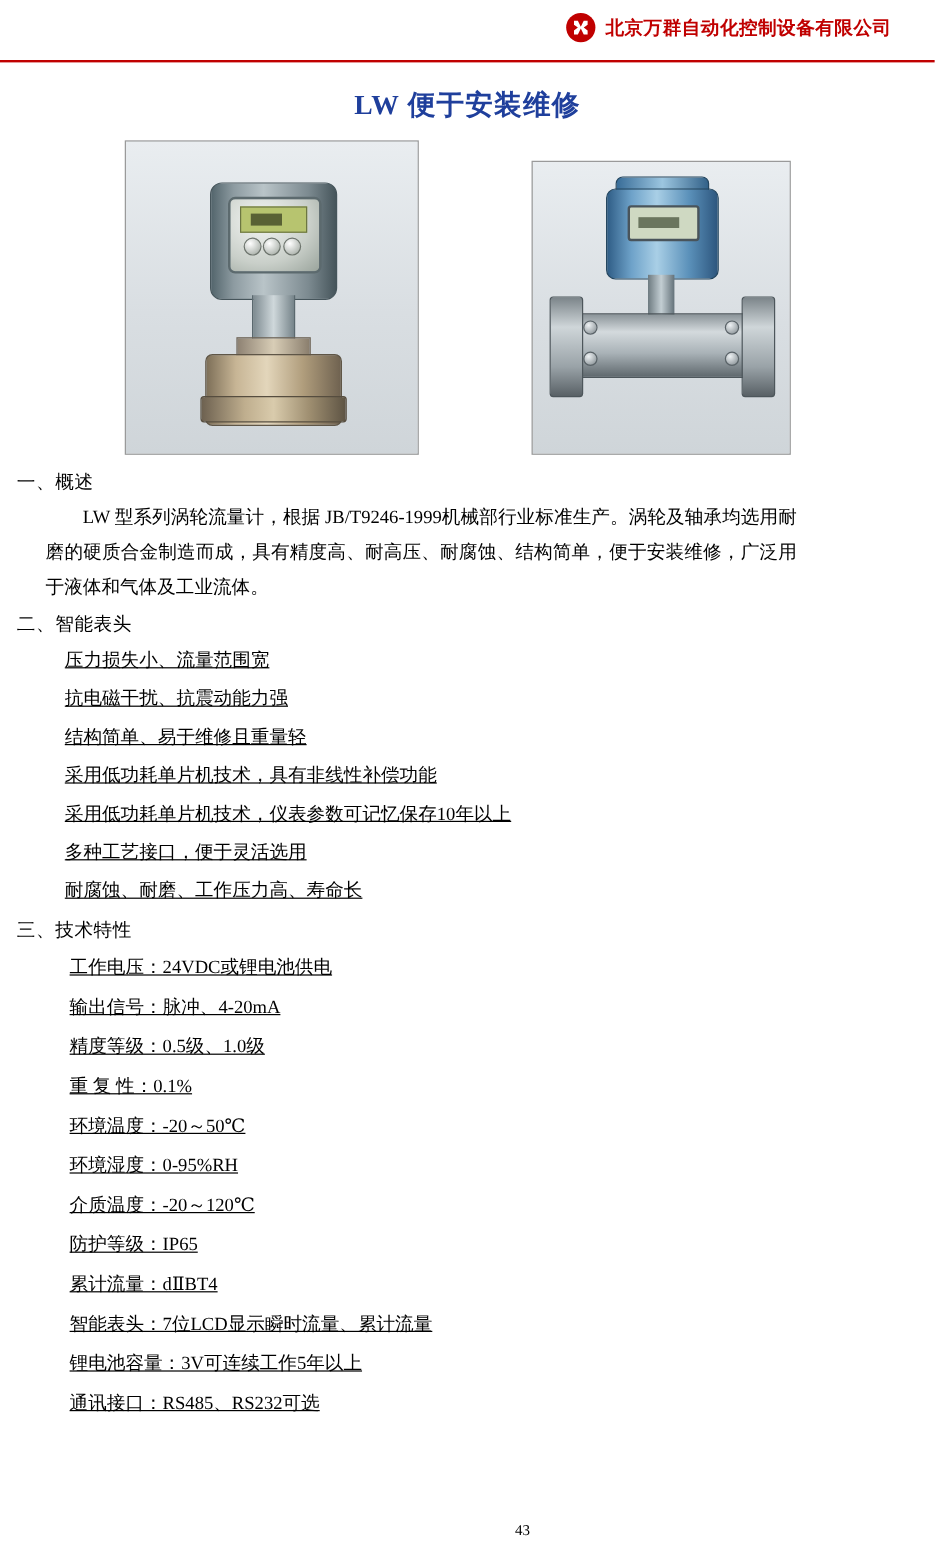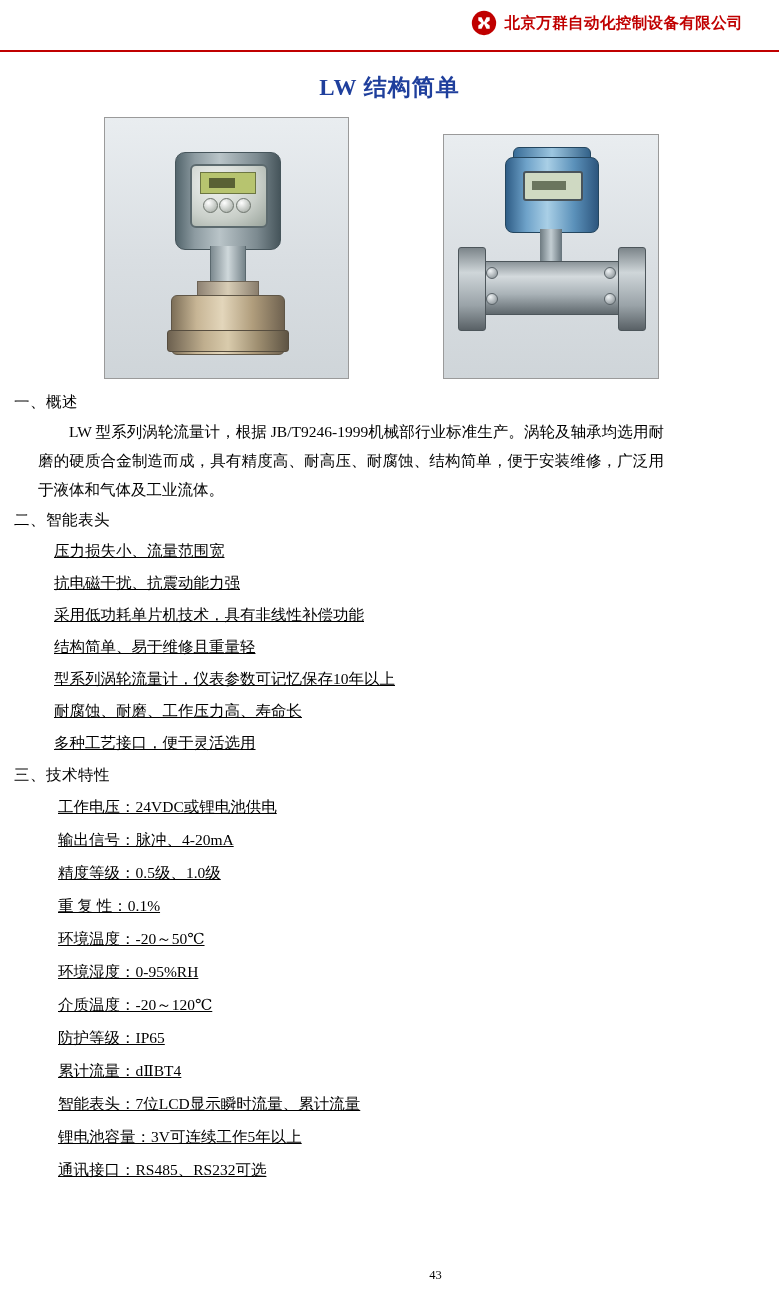--- a/index.html
+++ b/index.html
@@ -301,21 +301,21 @@
   <div class="header-inner">
     <svg class="brand-logo" viewBox="0 0 32 32">
       <circle cx="16" cy="16" r="15" fill="#c00000"></circle>
       <path d="M9 9 h4 l3 6 3 -6 h4 v4 l-4 3 4 3 v4 h-4 l-3 -6 -3 6 H9 v-4 l4 -3 -4 -3 z" fill="#ffffff"></path>
     </svg>
     <div class="brand-text">北京万群自动化控制设备有限公司</div>
   </div>
   <div class="header-rule"></div>
 </div>
 
-<div class="doc-title">LW 结构简单</div>
+<div class="doc-title">LW 便于安装维修</div>
 
 <div class="figure-row">
 
   <div class="figure fig-left">
     <div class="fig-bg"></div>
     <div class="dev1-head"></div>
     <div class="dev1-bezel"></div>
     <div class="dev1-lcd"></div>
     <div class="dev1-btns">
         <i></i>
@@ -347,25 +347,25 @@
 
 <div class="content">
 
   <div class="section-head">一、概述</div>
   <div class="para">LW 型系列涡轮流量计，根据 JB/T9246-1999机械部行业标准生产。涡轮及轴承均选用耐磨的硬质合金制造而成，具有精度高、耐高压、耐腐蚀、结构简单，便于安装维修，广泛用于液体和气体及工业流体。</div>
 
   <div class="section-head">二、智能表头</div>
   <ul class="bullet-list">
     <li>压力损失小、流量范围宽</li>
     <li>抗电磁干扰、抗震动能力强</li>
+    <li>结构简单、易于维修且重量轻</li>
     <li>采用低功耗单片机技术，具有非线性补偿功能</li>
-    <li>结构简单、易于维修且重量轻</li>
-    <li>型系列涡轮流量计，仪表参数可记忆保存10年以上</li>
+    <li>采用低功耗单片机技术，仪表参数可记忆保存10年以上</li>
+    <li>多种工艺接口，便于灵活选用</li>
     <li>耐腐蚀、耐磨、工作压力高、寿命长</li>
-    <li>多种工艺接口，便于灵活选用</li>
   </ul>
 
   <div class="gap"></div>
 
   <div class="section-head">三、技术特性</div>
   <ul class="spec-list">
     <li>工作电压：24VDC或锂电池供电</li>
     <li>输出信号：脉冲、4-20mA</li>
     <li>精度等级：0.5级、1.0级</li>
     <li>重 复 性：0.1%</li>

